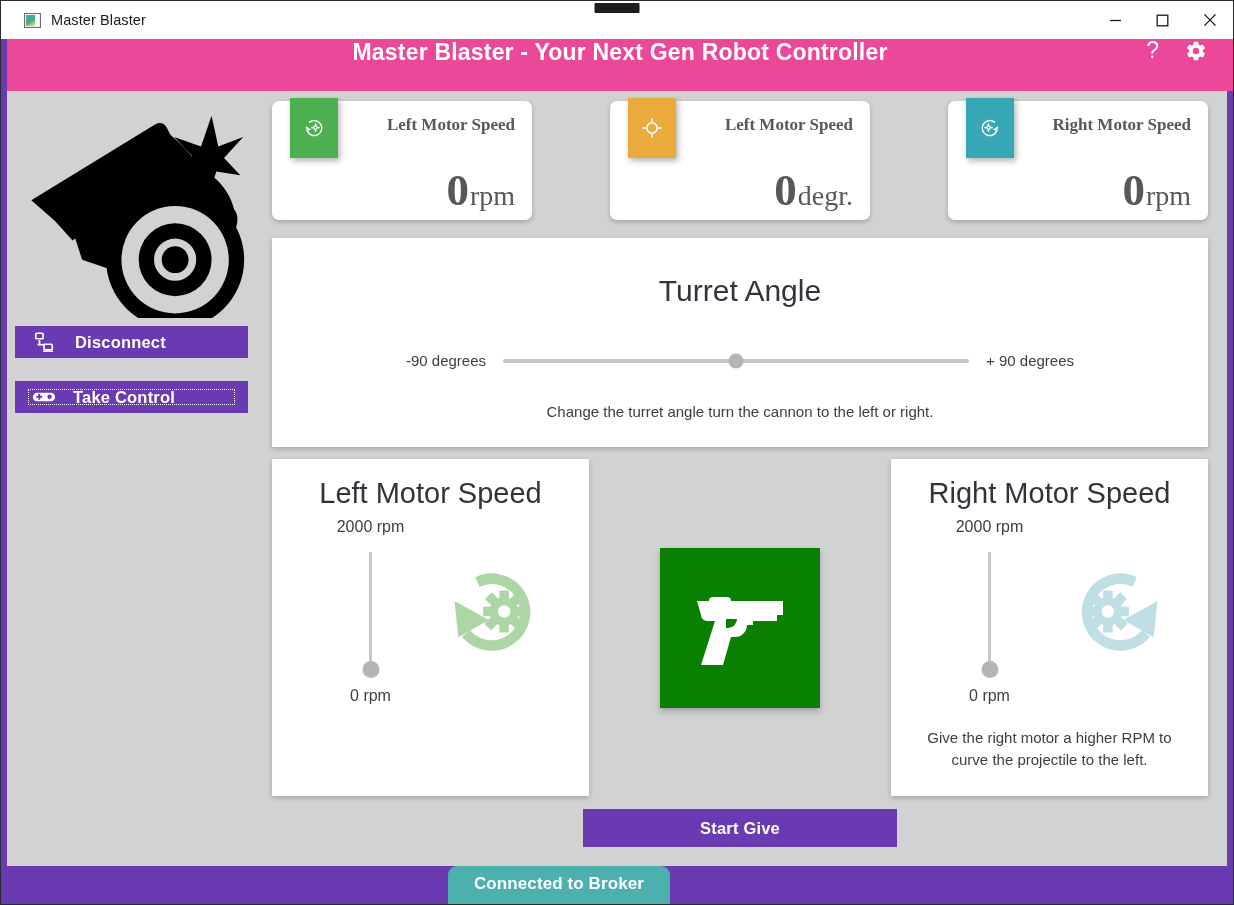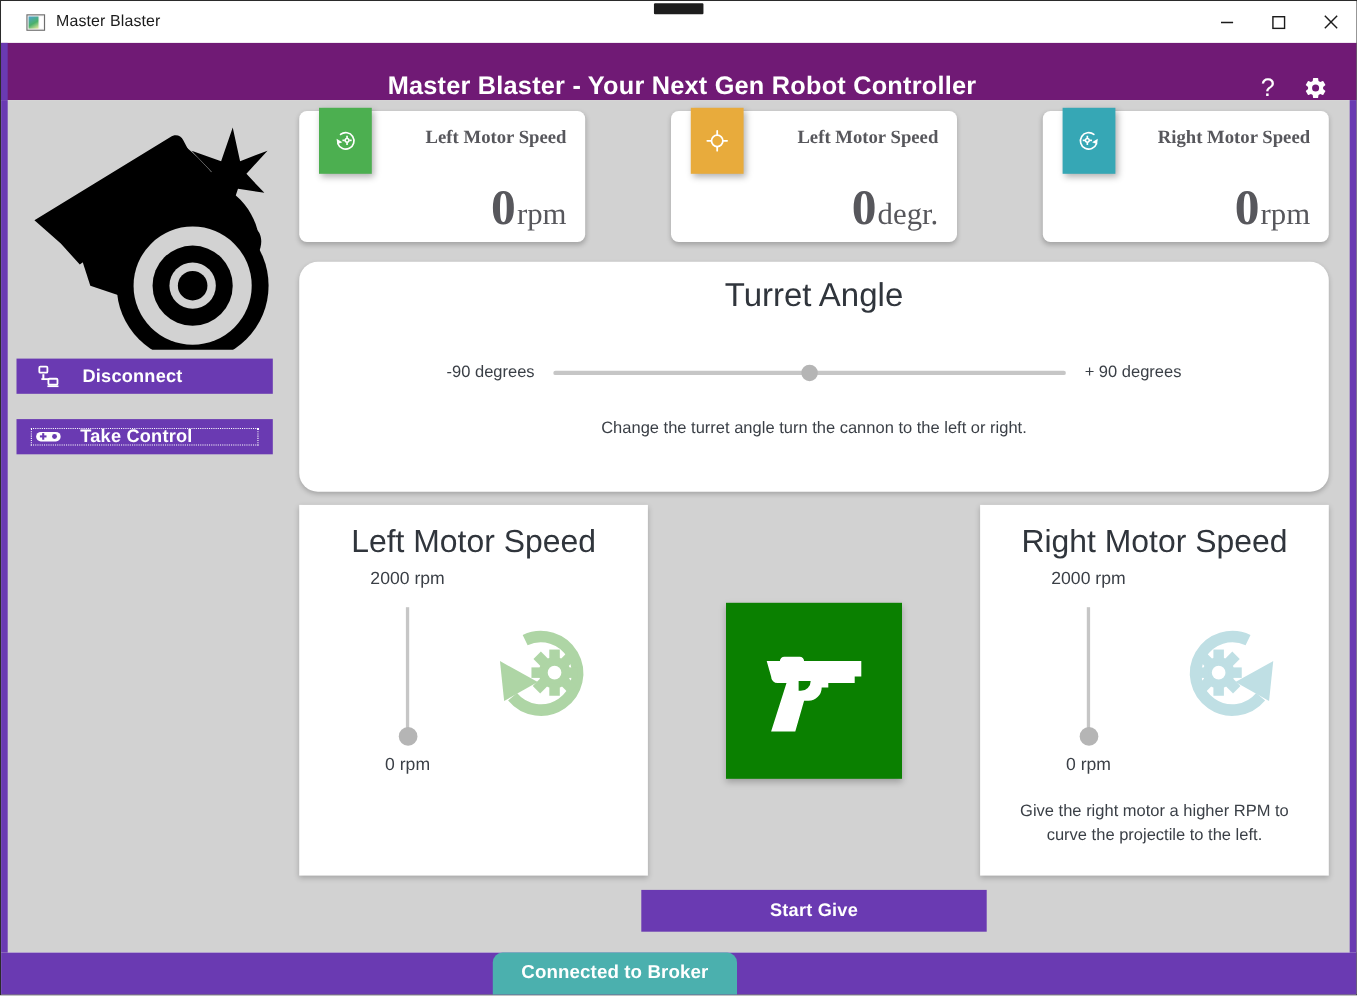--- a/index.html
+++ b/index.html
@@ -45,22 +45,22 @@
   .win-btn {
     width: 47px; height: 38px;
     display: flex; align-items: center; justify-content: center;
     color: #1b1b1b;
   }
   .win-btn svg { display: block; }
 
   
   .app-header {
     flex: 0 0 52px; height: 52px;
-    background: #701a75;
-    display: flex; align-items: flex-end;
+    background: #ec4899;
+    display: flex; align-items: flex-start;
     position: relative;
     border-left: 6px solid #6a3ab2;
   }
   .app-header-title {
     position: absolute; left: 0; right: 0; text-align: center;
     font-size: 23px; font-weight: bold; color: #ffffff;
     letter-spacing: .2px;
   }
   .header-actions {
     margin-left: auto; display: flex; align-items: center;
@@ -151,22 +151,21 @@
   .stat-value { font-size: 45px; font-weight: bold; line-height: .95; }
   .stat-unit { font-size: 28px; font-weight: normal; margin-left: 1px; }
 
   
   .turret-panel {
     margin-top: 12px;
     height: 209px; flex: 0 0 209px;
     background: #ffffff;
     box-shadow: 0 2px 5px rgba(0,0,0,.22);
     display: flex; flex-direction: column; align-items: center;
-    padding-top: 14px;
-    border-radius: 17px;
+    padding-top: 36px;
   }
   .turret-title { font-size: 30px; color: #30353c; font-weight: 400; }
   .turret-slider-row {
     margin-top: 44px;
     display: flex; align-items: center; gap: 17px;
     width: 100%; justify-content: center;
   }
   .slider-end-label { font-size: 15px; color: #3a3f46; white-space: nowrap; }
   .h-track {
     width: 466px; height: 4px; background: #c6c6c6; border-radius: 2px;

